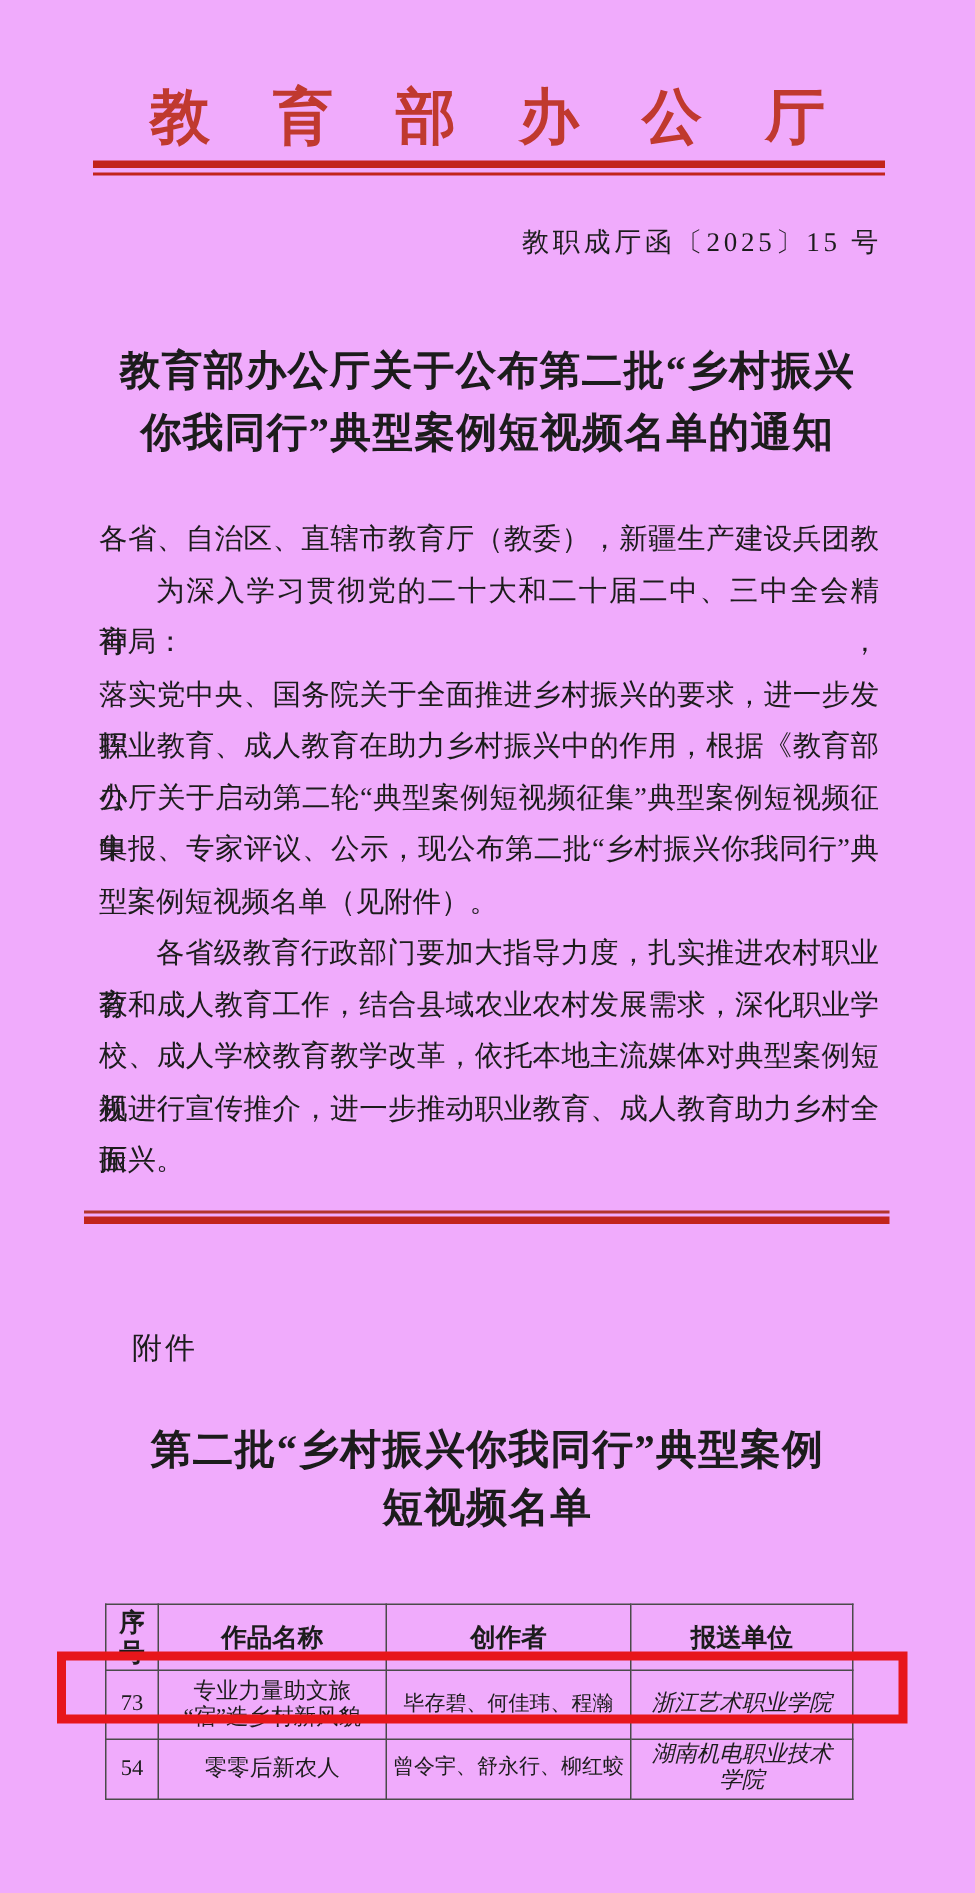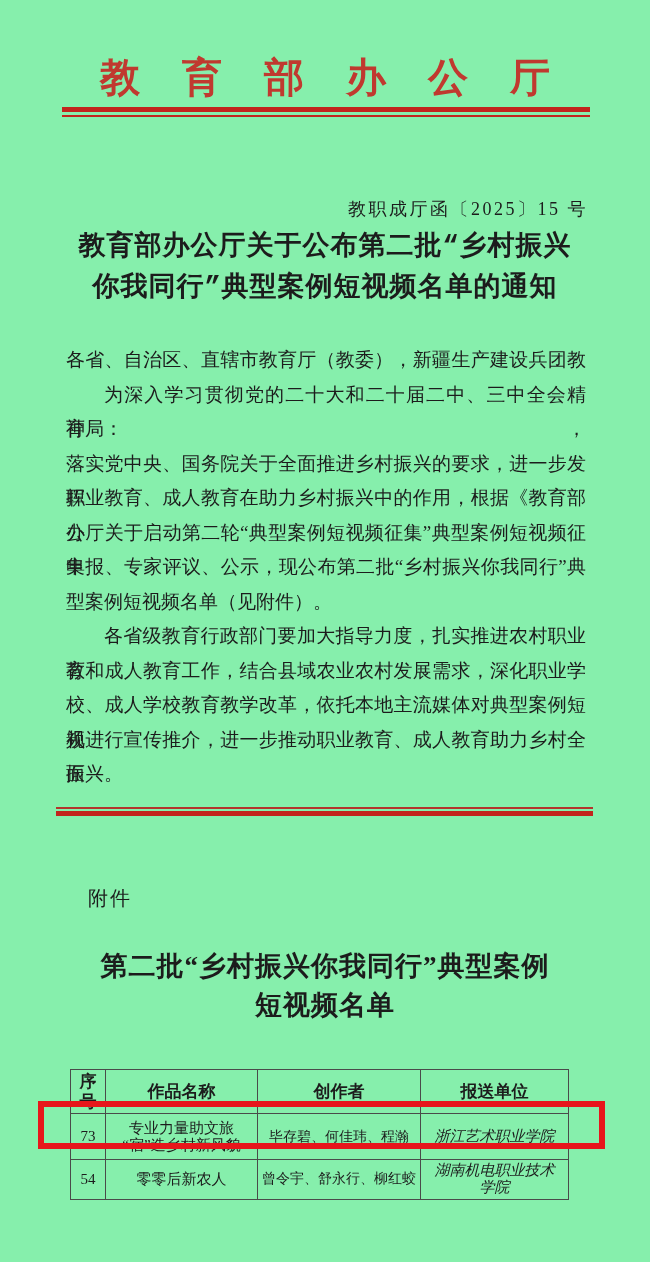--- a/index.html
+++ b/index.html
@@ -2,42 +2,42 @@
 <html style="--header-red: #c0392f; --line-red: #c2241c; --annotation-red: #e7161b; --text: #1c1c1c; --border: #4a4a4a;"><head>
 <meta charset="utf-8">
 <style>
   * { margin:0; padding:0; box-sizing:border-box; }
   html,body { background:#ffffff; }
   body {
     width:650px; height:1262px; position:relative; overflow:hidden;
     font-family:"Liberation Serif","DejaVu Serif",serif;
     color:var(--text, #1c1c1c);
   }
-  .page { position:absolute; inset:0; background:#86efac; }
+  .page { position:absolute; inset:0; background:#f0abfc; }
 
   .org-header {
     position:absolute; top:50px; left:0; right:0;
     text-align:center; white-space:nowrap;
     font-size:40px; font-weight:bold;
     letter-spacing:42px; text-indent:42px;
     color:var(--header-red,#c0392f);
   }
   .header-rule { position:absolute; top:107px; left:62px; width:528px; }
   .hr-thick { height:5px; background:var(--line-red,#c2241c); }
   .hr-thin  { height:2px; background:var(--line-red,#c2241c); margin-top:3px; }
 
   .doc-number {
     position:absolute; top:149px; right:62px;
-    font-size:18px; letter-spacing:2.5px;margin-top:48px;
+    font-size:18px; letter-spacing:2.5px;
   }
 
   .doc-title {
     position:absolute; top:227px; left:0; right:0;
     text-align:center; font-weight:bold;
-    font-size:27px; line-height:41px; letter-spacing:1px;font-family:Liberation Mono, monospace;
+    font-size:27px; line-height:41px; letter-spacing:1px;
   }
 
   .body-text { position:absolute; top:343px; left:66px; width:520px; font-size:19px; }
   .body-text .line { line-height:34.5px; height:34.5px; text-align:justify; }
   .body-text .line.fill { text-align-last:justify; }
   .body-text .line.indent { text-indent:2em; }
 
   .mid-rule { position:absolute; top:807px; left:56px; width:537px; }
   .mr-thin  { height:2px; background:#b3352c; }
   .mr-thick { height:5px; background:var(--line-red,#c2241c); margin-top:2px; }

